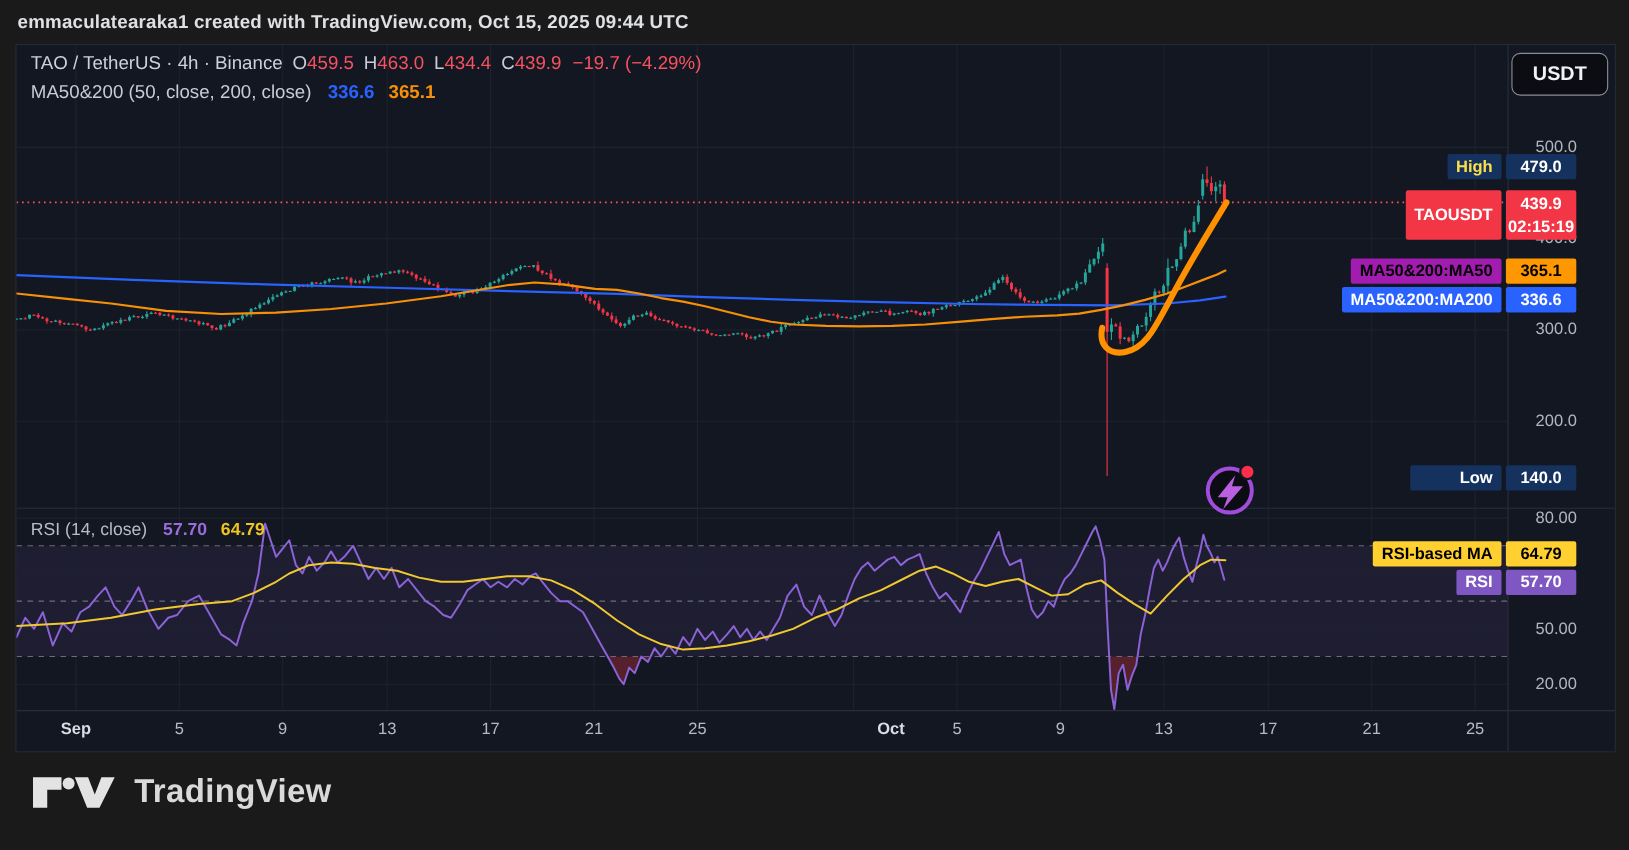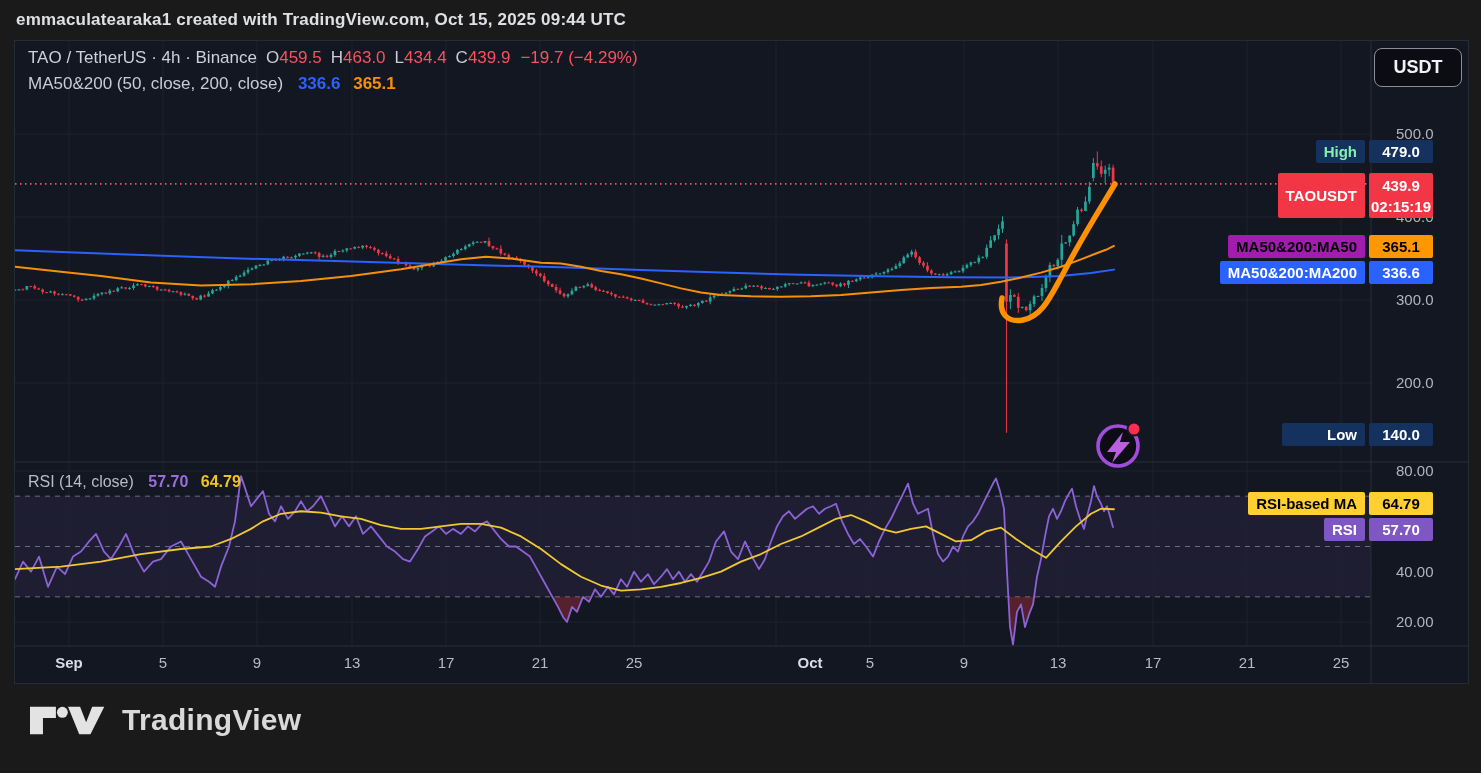--- a/index.html
+++ b/index.html
@@ -661,42 +661,42 @@
     </div>
 
     <div id="usdt-btn">USDT</div>
 
     <div id="yticks">
         <div class="ytick" style="top: 84px;">500.0</div>
         <div class="ytick" style="top: 167px;">400.0</div>
         <div class="ytick" style="top: 250px;">300.0</div>
         <div class="ytick" style="top: 333px;">200.0</div>
         <div class="ytick" style="top: 421px;">80.00</div>
-        <div class="ytick" style="top: 522px;">40.00</div>
+        <div class="ytick" style="top: 522px;">50.00</div>
         <div class="ytick" style="top: 572px;">20.00</div>
       </div>
     <div id="tticks">
         <div class="ttick month" style="left: 54px;">Sep</div>
         <div class="ttick" style="left: 148px;">5</div>
         <div class="ttick" style="left: 242px;">9</div>
         <div class="ttick" style="left: 337px;">13</div>
         <div class="ttick" style="left: 431px;">17</div>
         <div class="ttick" style="left: 525px;">21</div>
         <div class="ttick" style="left: 619px;">25</div>
         <div class="ttick month" style="left: 795px;">Oct</div>
         <div class="ttick" style="left: 855px;">5</div>
         <div class="ttick" style="left: 949px;">9</div>
         <div class="ttick" style="left: 1043px;">13</div>
         <div class="ttick" style="left: 1138px;">17</div>
         <div class="ttick" style="left: 1232px;">21</div>
         <div class="ttick" style="left: 1326px;">25</div>
       </div>
     <div id="badges">
         <div class="badge" style="top: 99px; width: 1453px;">
-          <div class="bl" style="background: rgb(21, 50, 95); color: #86efac;">High</div>
+          <div class="bl" style="background: rgb(21, 50, 95); color: #fde047;">High</div>
           <div class="bv" style="background: rgb(21, 50, 95); color: rgb(255, 255, 255);">479.0</div>
         </div>
         <div class="badge tall" style="top: 132px; width: 1453px;">
           <div class="bl" style="background: rgb(242, 54, 69); color: rgb(255, 255, 255);">TAOUSDT</div>
           <div class="bv" style="background: rgb(242, 54, 69); color: rgb(255, 255, 255);">439.9<br>02:15:19</div>
         </div>
         <div class="badge" style="top: 194px; width: 1453px;">
           <div class="bl" style="background: #a21caf; color: rgb(0, 0, 0);">MA50&amp;200:MA50</div>
           <div class="bv" style="background: rgb(255, 152, 0); color: rgb(0, 0, 0);">365.1</div>
         </div>

